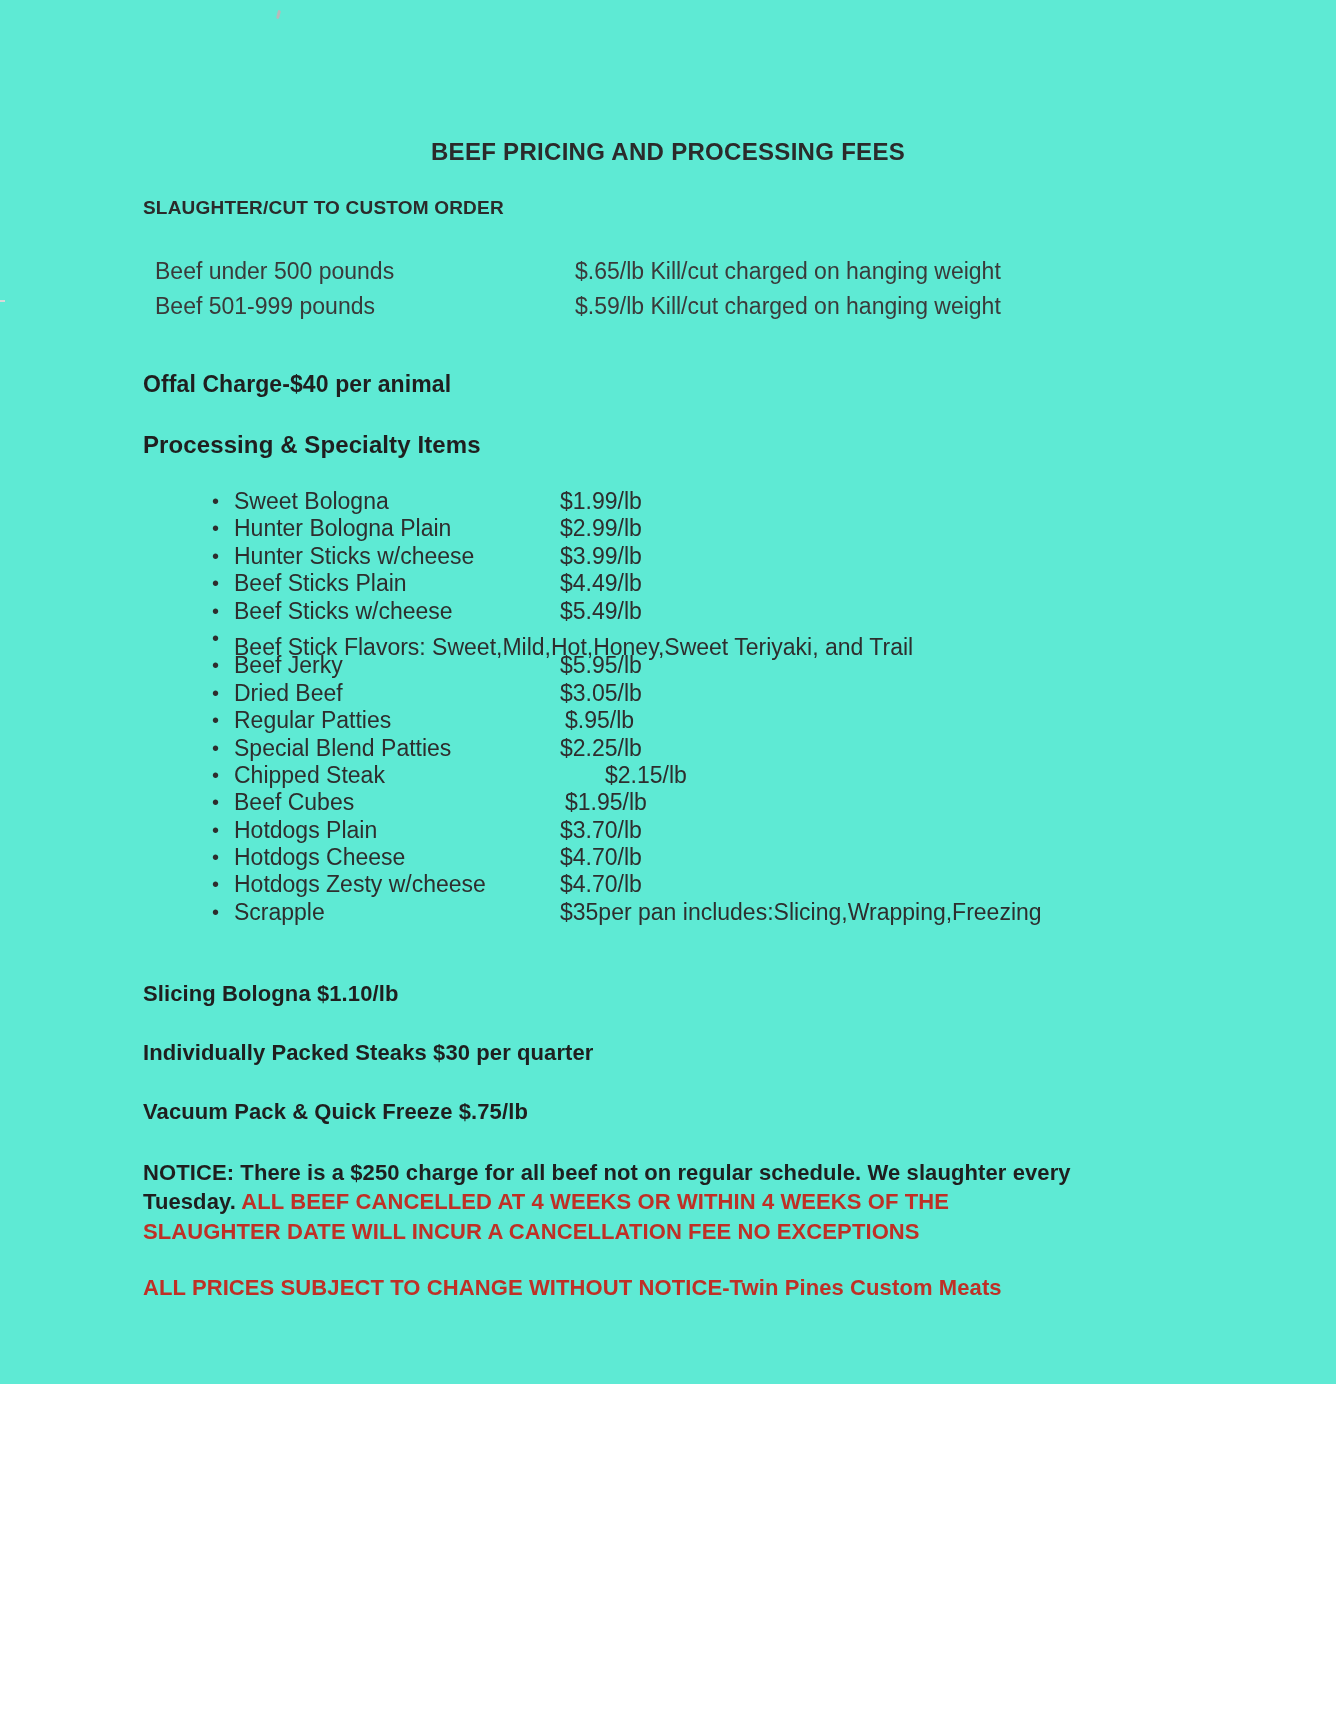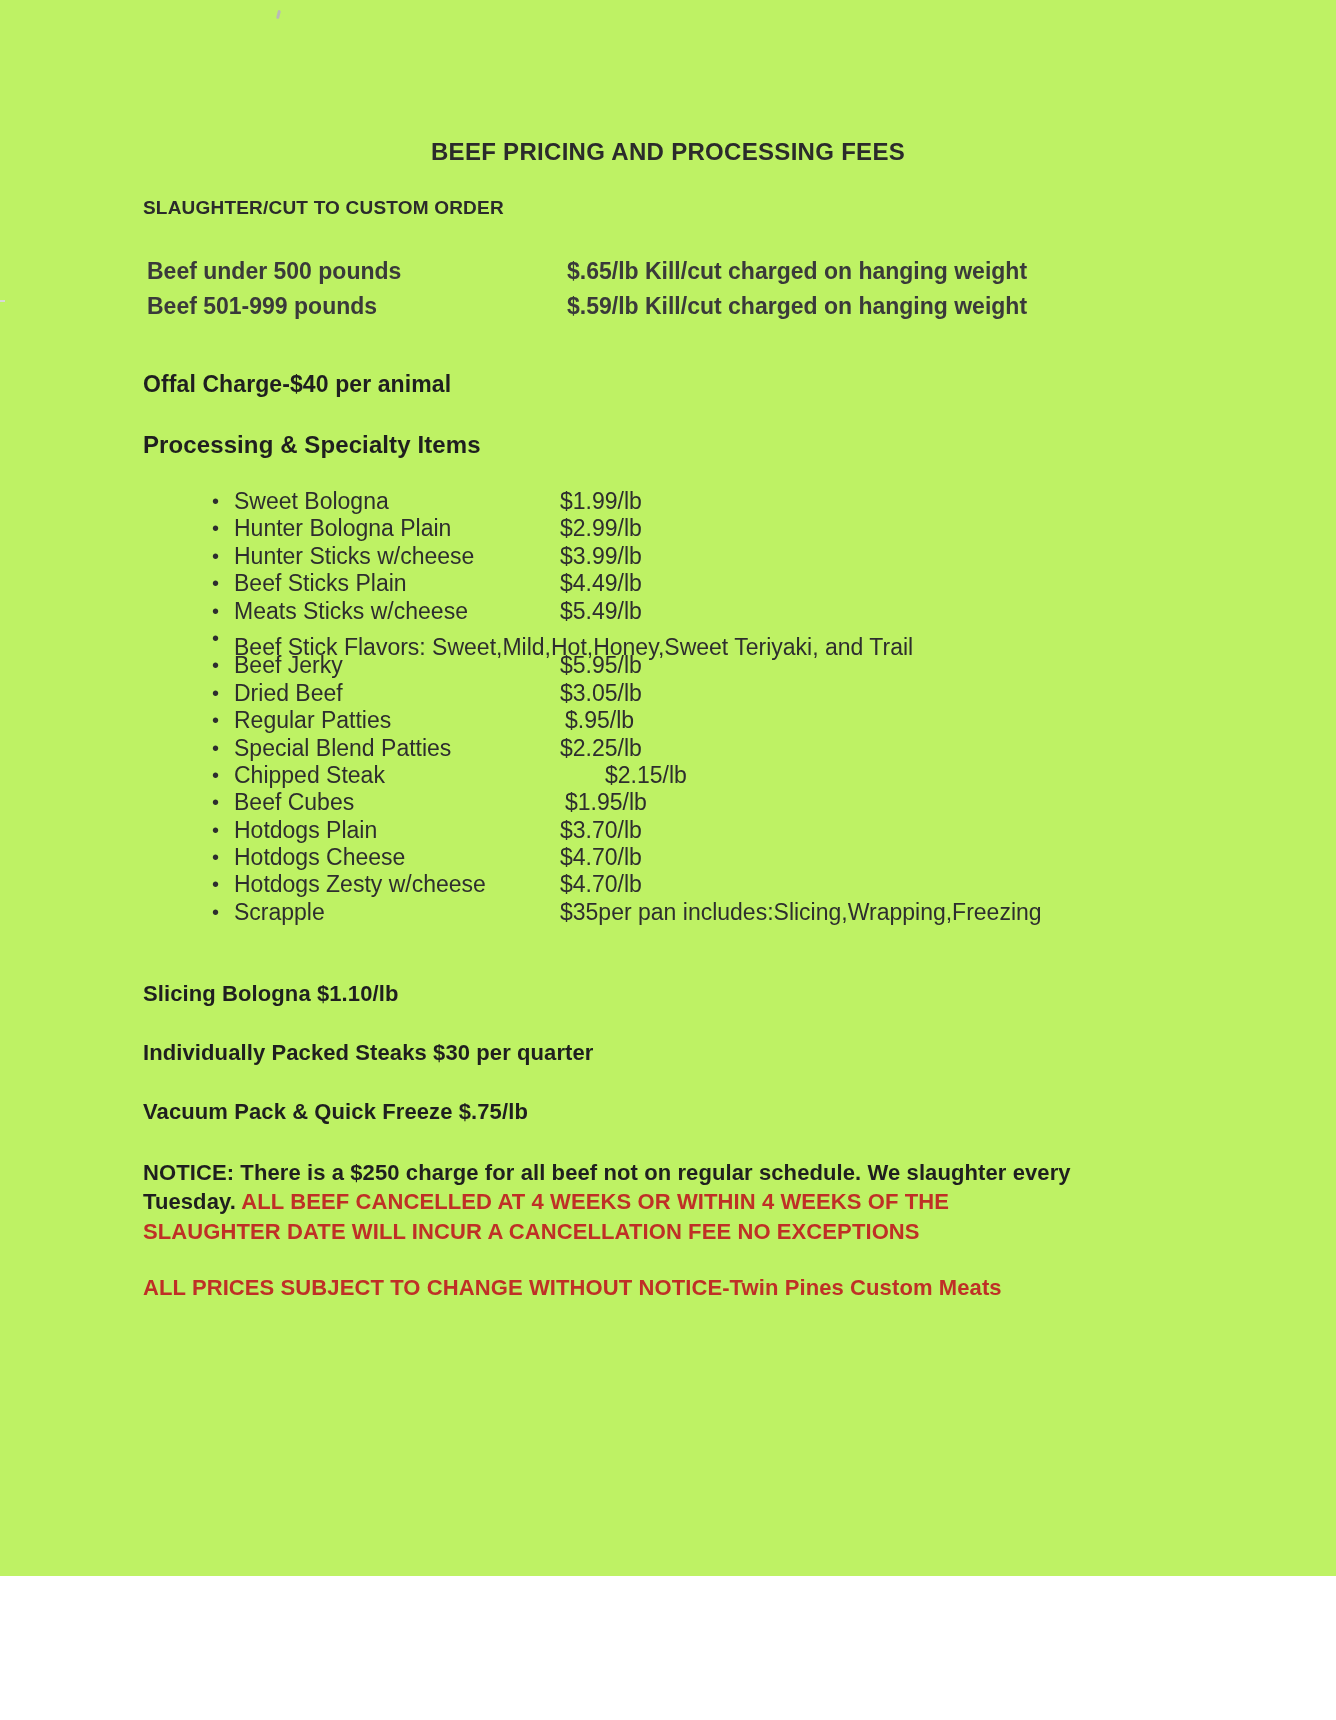--- a/index.html
+++ b/index.html
@@ -10,22 +10,22 @@
   body {
     width: 1336px;
     height: 1720px;
     font-family: "Liberation Sans", sans-serif;
     color: #1a1a1a;
     -webkit-font-smoothing: antialiased;
   }
   .page {
     position: relative;
     width: 1336px;
-    height: 1576px;
-    background: #bef264;
+    height: 1384px;
+    background: #5eead4;
     overflow: hidden;
   }
 
   
   .speck {
     position: absolute;
     left: 277px;
     top: 10px;
     width: 3px;
     height: 9px;
@@ -59,25 +59,24 @@
     left: 143px;
     font-size: 19px;
     font-weight: bold;
     color: #2b2b2b;
     letter-spacing: 0.2px;
   }
   #heading-slaughter { top: 197px; }
 
   .tier-table {
     position: absolute;
-    left: 147px;
+    left: 155px;
     top: 258px;
     width: 1000px;
     border-collapse: collapse;
-    font-weight: bold;
   }
   .tier-table td {
     font-size: 23px;
     color: #3a3a3a;
     padding: 0 0 8px 0;
     line-height: 1.18;
     vertical-align: top;
     white-space: nowrap;
   }
   .tier-table td.tier-label { width: 420px; }
@@ -215,21 +214,21 @@
       <span class="item-name">Hunter Sticks w/cheese</span>
       <span class="item-price">$3.99/lb</span>
     </li>
     <li data-row="beef-sticks-plain">
       <span class="bullet">•</span>
       <span class="item-name">Beef Sticks Plain</span>
       <span class="item-price">$4.49/lb</span>
     </li>
     <li data-row="beef-sticks-cheese">
       <span class="bullet">•</span>
-      <span class="item-name">Meats Sticks w/cheese</span>
+      <span class="item-name">Beef Sticks w/cheese</span>
       <span class="item-price">$5.49/lb</span>
     </li>
     <li class="wide" data-row="beef-stick-flavors">
       <span class="bullet">•</span>
       <span class="item-name">Beef Stick Flavors: Sweet,Mild,Hot,Honey,Sweet Teriyaki, and Trail</span>
     </li>
     <li data-row="beef-jerky">
       <span class="bullet">•</span>
       <span class="item-name">Beef Jerky</span>
       <span class="item-price">$5.95/lb</span>

